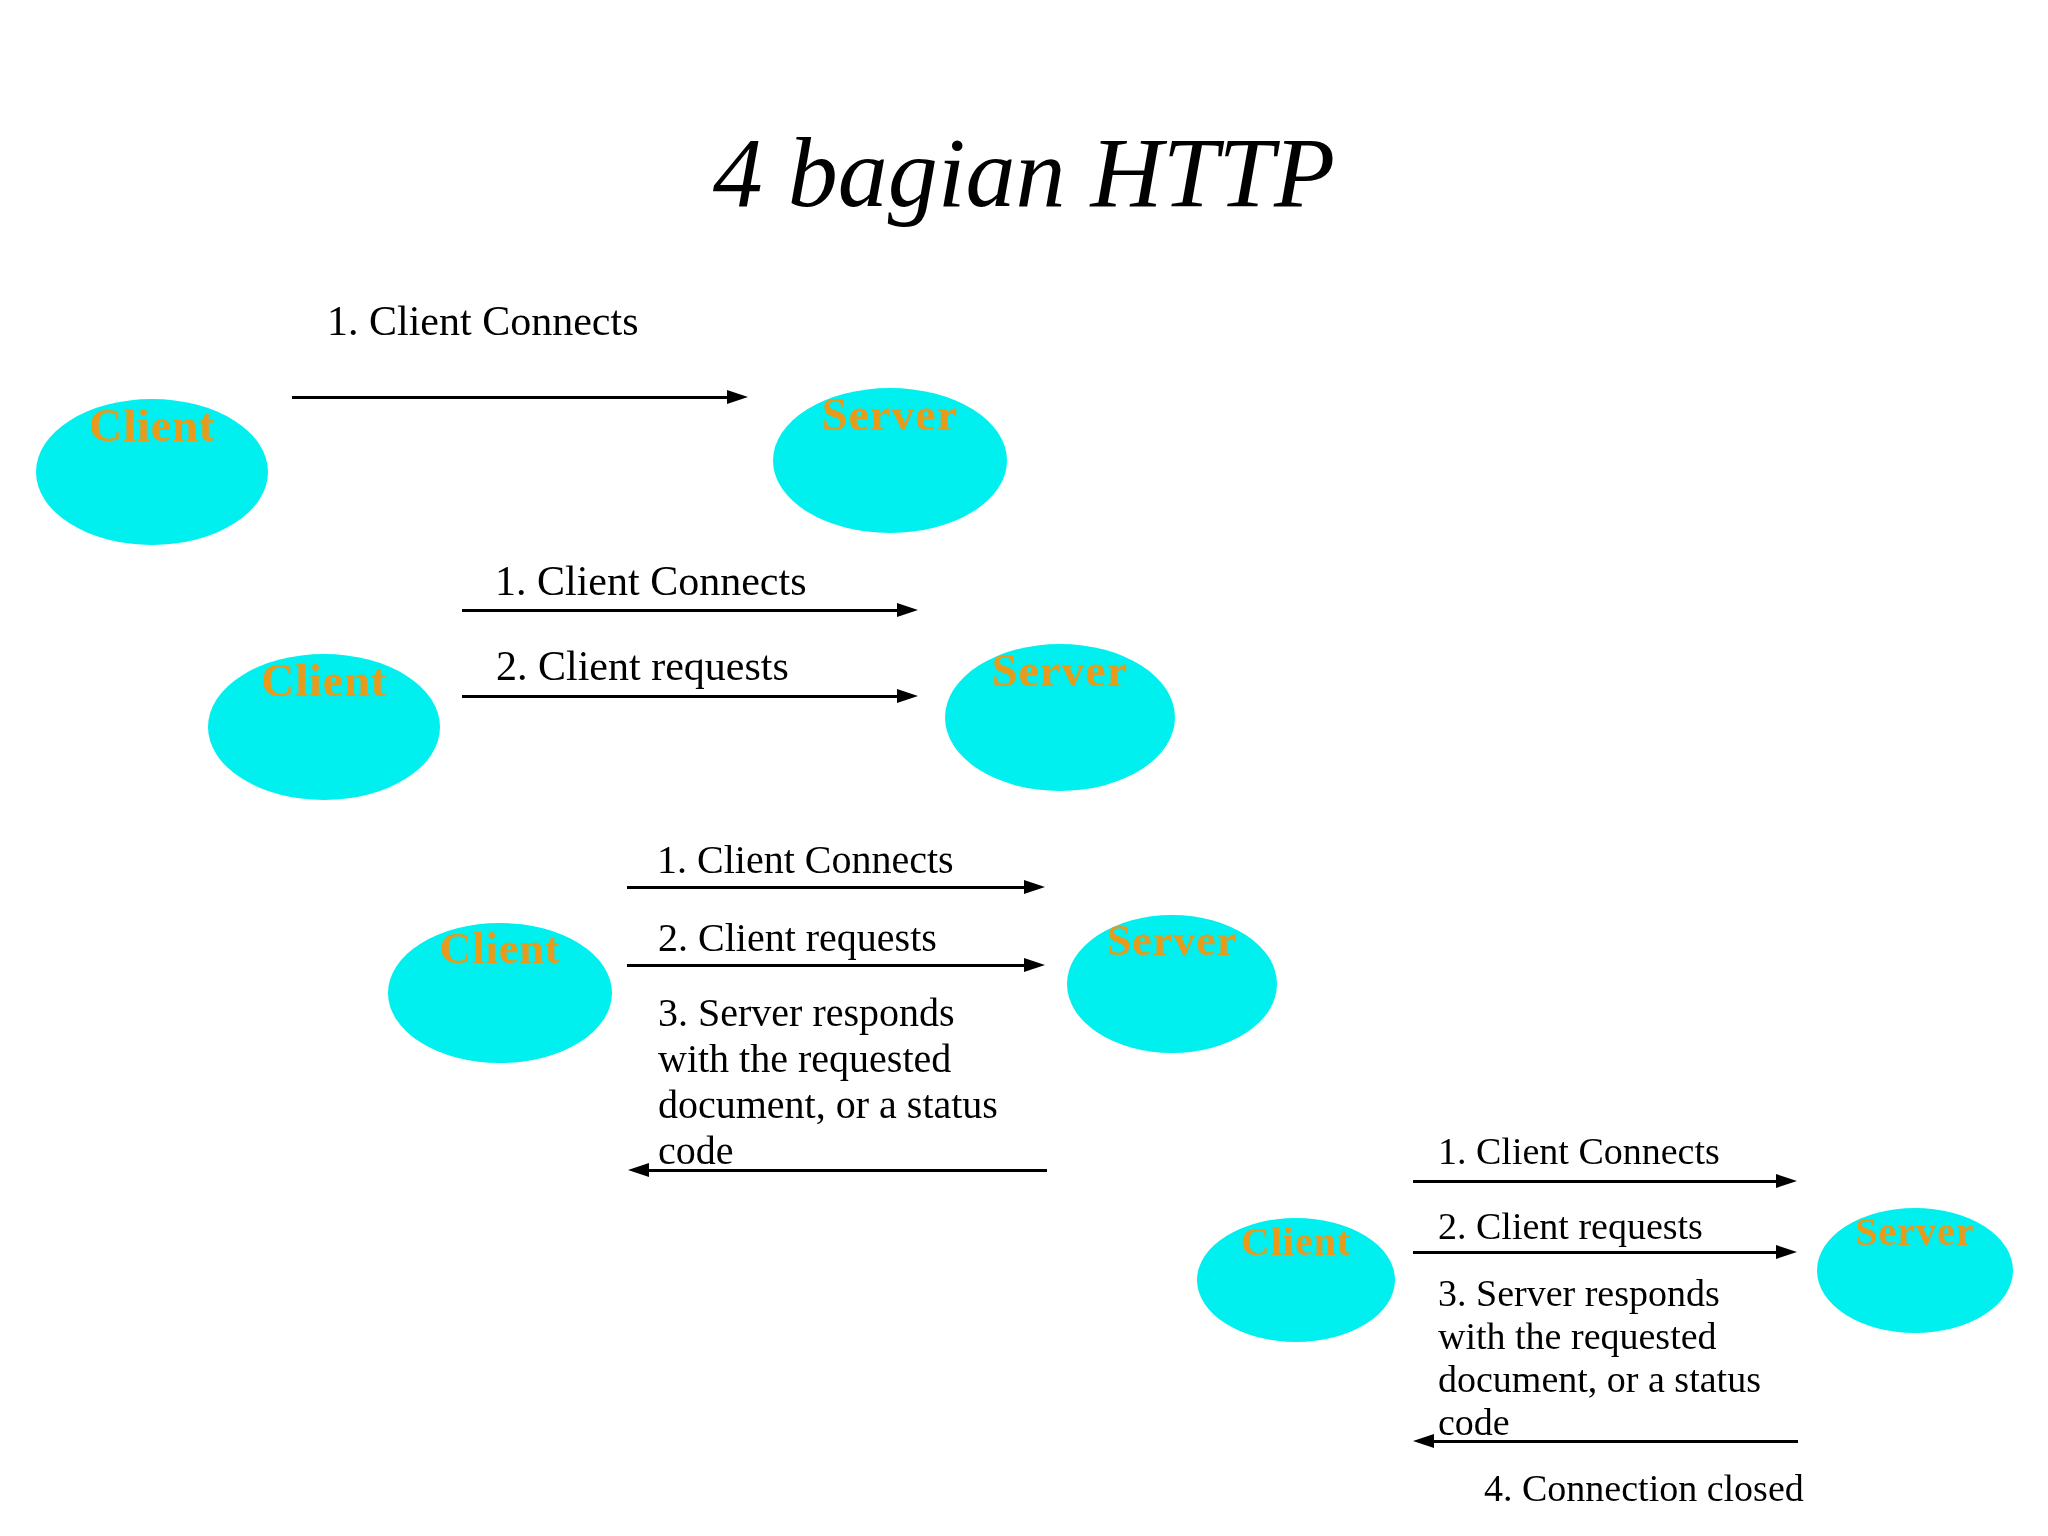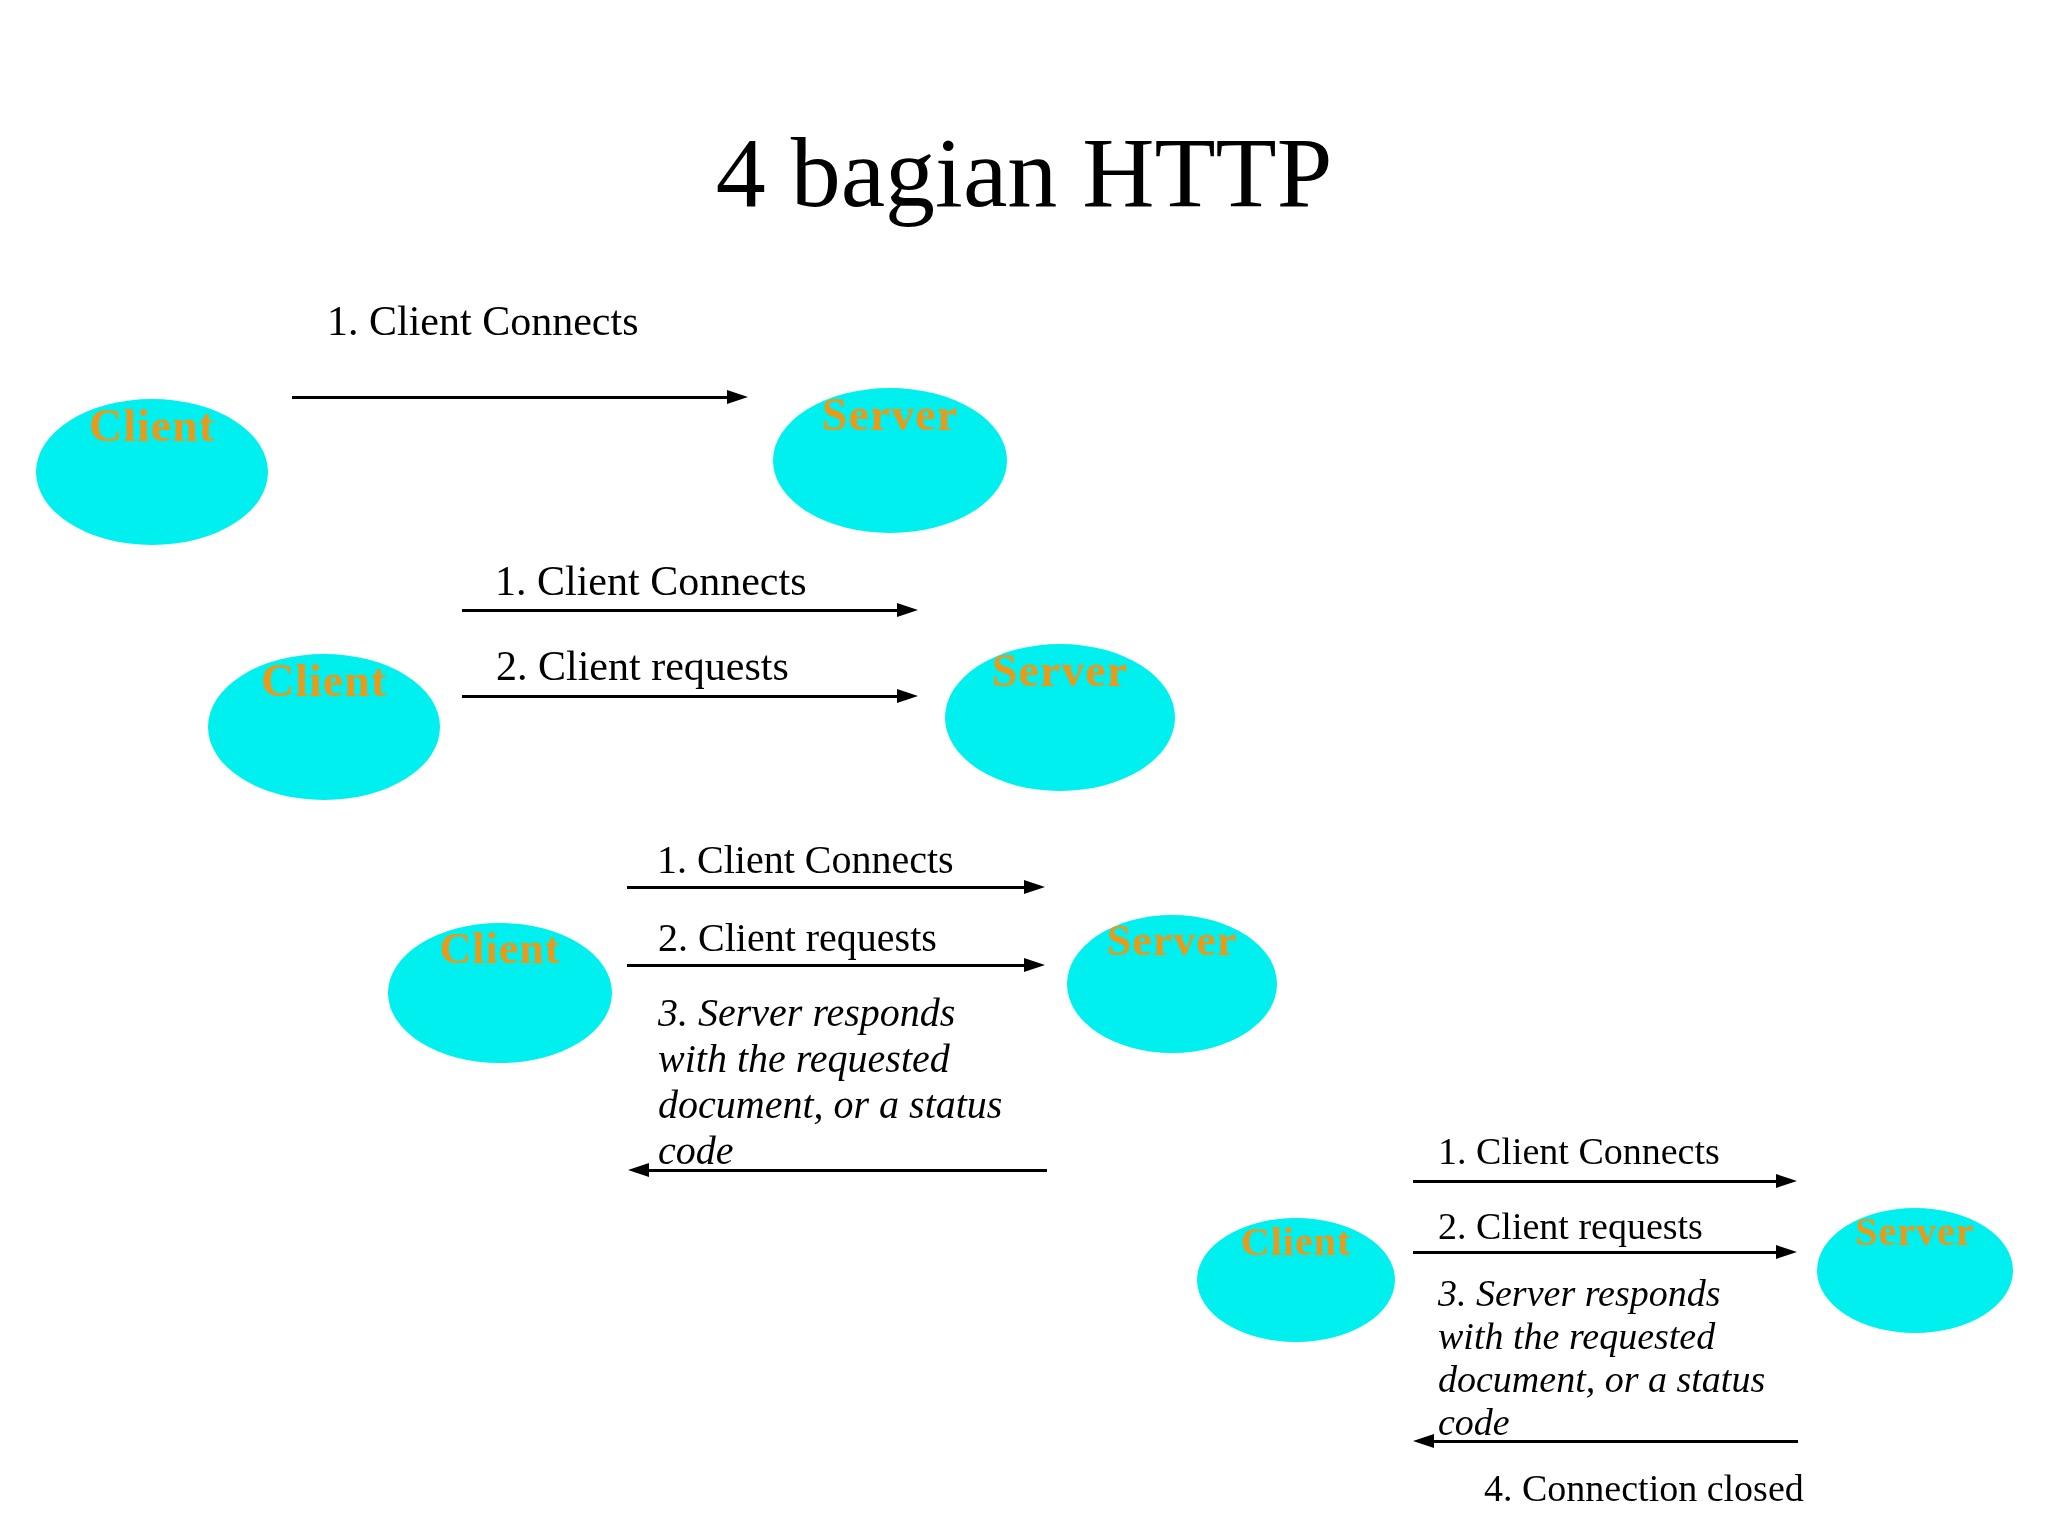--- a/index.html
+++ b/index.html
@@ -9,20 +9,21 @@
     background:var(--bg,#fff);
     font-family:"Liberation Serif","DejaVu Serif",serif;
     overflow:hidden;
   }
   .title{
     position:absolute;left:0;top:118px;width:2048px;
     text-align:center;
     font-size:100px;line-height:1.1;
     color:var(--label-text,#000);
     white-space:nowrap;
+    font-style:italic;
   }
   .node{
     position:absolute;
     background:var(--node-fill,#00efef);
     border-radius:50%;
     display:flex;align-items:flex-start;justify-content:center;
   }
   .node span{
     color:var(--node-text,#e89a1a);
     font-weight:bold;
@@ -40,21 +41,21 @@
     content:"";position:absolute;right:-21px;top:-6px;width:0;height:0;
     border-top:7px solid transparent;border-bottom:7px solid transparent;
     border-left:21px solid var(--label-text,#000);
   }
   .arrow.left::before{
     content:"";position:absolute;left:-21px;top:-6px;width:0;height:0;
     border-top:7px solid transparent;border-bottom:7px solid transparent;
     border-right:21px solid var(--label-text,#000);
   }
   .resp-block{position:absolute;color:var(--label-text,#000);}
-  .resp-block div{white-space:nowrap;font-style:italic;}
+  .resp-block div{white-space:nowrap;}
 </style>
 </head>
 <body>
 
 <div id="canvas">
 
   <div class="title">4 bagian HTTP</div>
 
   <div>
     <div class="step-label" style="left:327px;top:298px;font-size:42px">1. Client Connects</div>

